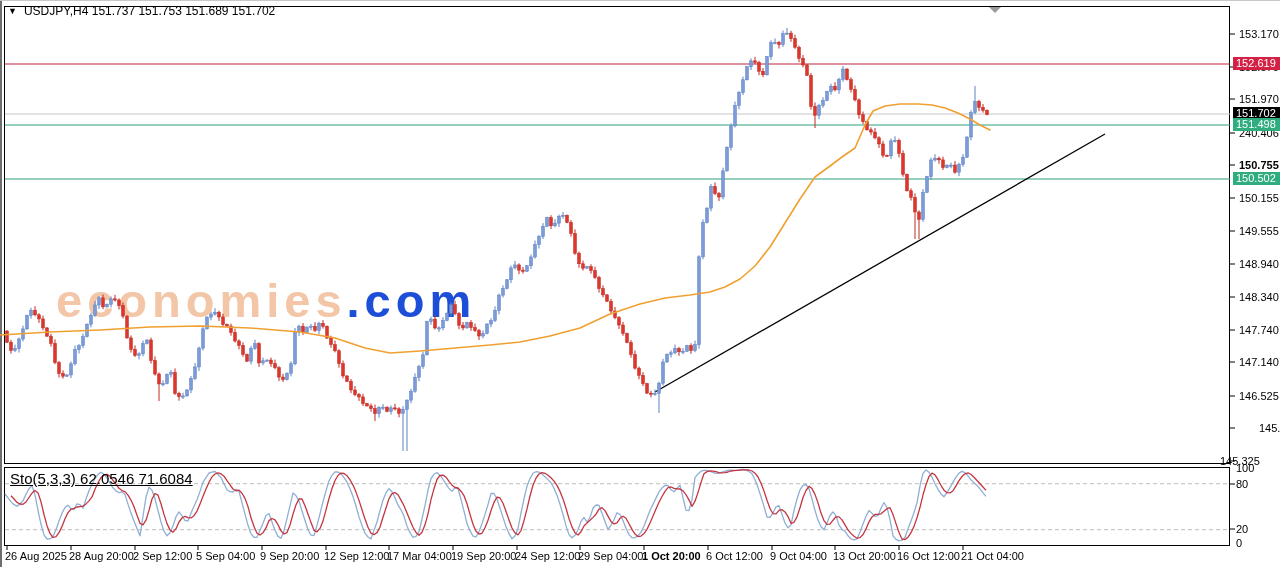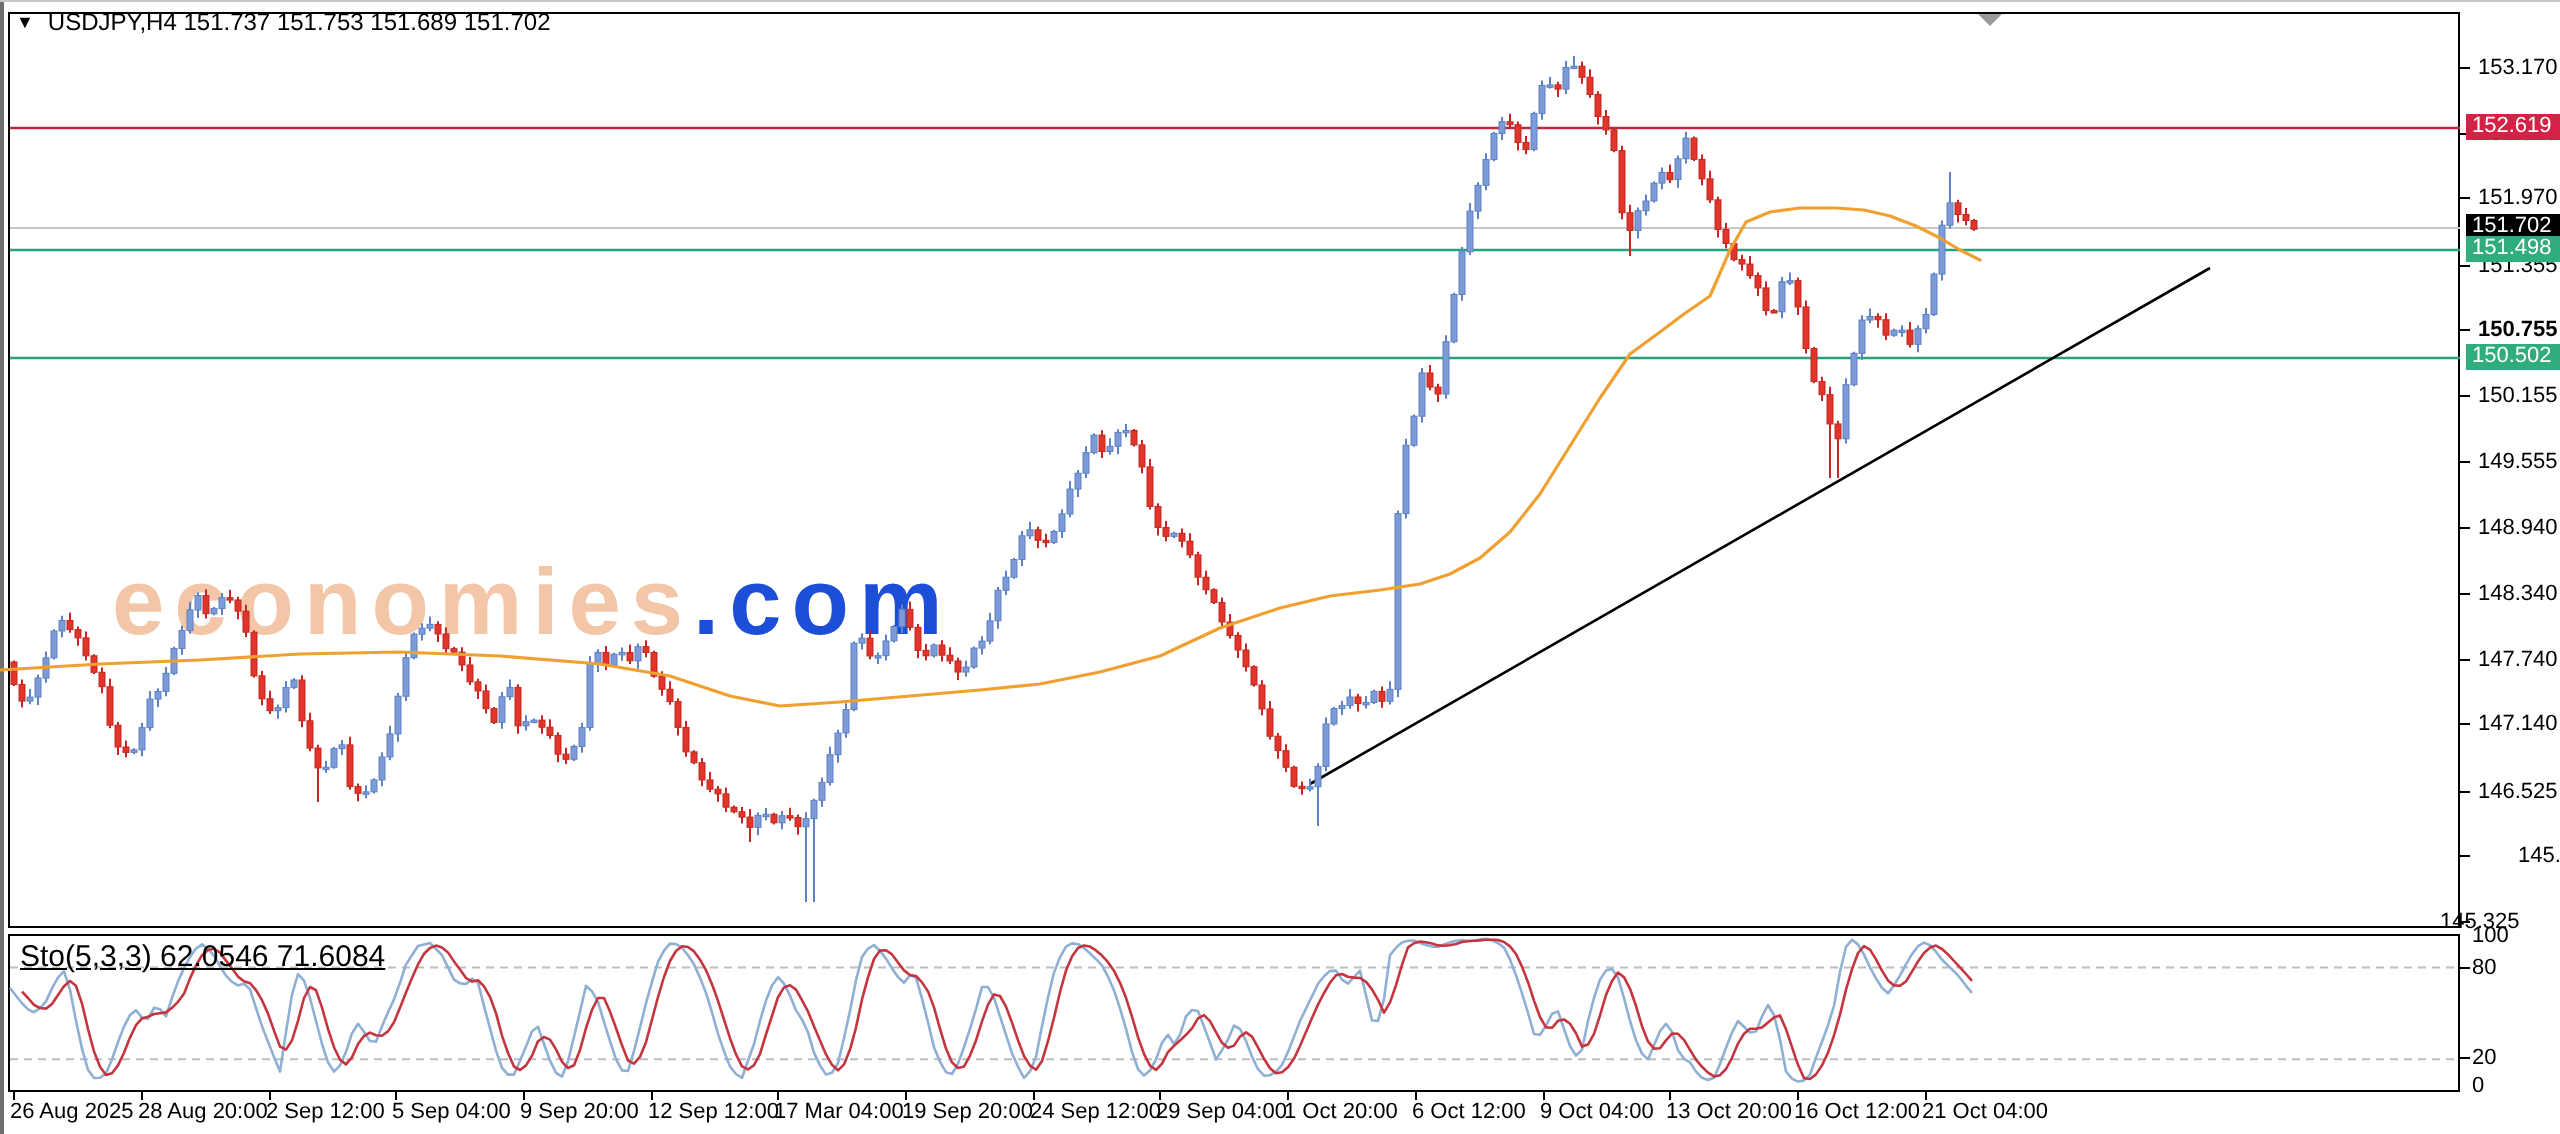--- a/index.html
+++ b/index.html
@@ -580,21 +580,21 @@
 
   <div class="pane-hit" style="left:4px;top:5px;width:1226px;height:458px;"></div>
   <div class="pane-hit" style="left:4px;top:466px;width:1226px;height:79px;"></div>
   <div class="pane-hit" style="left:1231px;top:5px;width:49px;height:540px;"></div>
   <div class="pane-hit" style="left:4px;top:545px;width:1226px;height:20px;"></div>
 
   <div id="labels-layer">
       <div class="plabel" style="left: 1239px; top: 27px;">153.170</div>
       <div class="plabel" style="left: 1239px; top: 60px;">152.570</div>
       <div class="plabel" style="left: 1239px; top: 92px;">151.970</div>
-      <div class="plabel" style="left: 1239px; top: 126px;">151.355</div>
+      <div class="plabel" style="left: 1239px; top: 126px;">240.406</div>
       <div class="plabel" style="left: 1239px; top: 158px; font-weight: bold;">150.755</div>
       <div class="plabel" style="left: 1239px; top: 191px;">150.155</div>
       <div class="plabel" style="left: 1239px; top: 224px;">149.555</div>
       <div class="plabel" style="left: 1239px; top: 257px;">148.940</div>
       <div class="plabel" style="left: 1239px; top: 290px;">148.340</div>
       <div class="plabel" style="left: 1239px; top: 323px;">147.740</div>
       <div class="plabel" style="left: 1239px; top: 355px;">147.140</div>
       <div class="plabel" style="left: 1239px; top: 389px;">146.525</div>
       <div class="plabel" style="left: 1235px; top: 421px; margin-left: 24px;">145.925</div>
       <div class="plabel" style="left: 1176px; top: 454px; margin-left: 44px;">145.325</div>
@@ -609,20 +609,20 @@
       <div class="tlabel" style="left: 5px;">26 Aug 2025</div>
       <div class="tlabel" style="left: 69px;">28 Aug 20:00</div>
       <div class="tlabel" style="left: 133px;">2 Sep 12:00</div>
       <div class="tlabel" style="left: 196px;">5 Sep 04:00</div>
       <div class="tlabel" style="left: 260px;">9 Sep 20:00</div>
       <div class="tlabel" style="left: 324px;">12 Sep 12:00</div>
       <div class="tlabel" style="left: 387px;">17 Mar 04:00</div>
       <div class="tlabel" style="left: 451px;">19 Sep 20:00</div>
       <div class="tlabel" style="left: 515px;">24 Sep 12:00</div>
       <div class="tlabel" style="left: 578px;">29 Sep 04:00</div>
-      <div class="tlabel" style="left: 642px;">1 Oct 20:00</div>
+      <div class="tlabel" style="left: 642px; font-weight: bold;">1 Oct 20:00</div>
       <div class="tlabel" style="left: 706px;">6 Oct 12:00</div>
       <div class="tlabel" style="left: 770px; text-align: center;">9 Oct 04:00</div>
       <div class="tlabel" style="left: 833px;">13 Oct 20:00</div>
       <div class="tlabel" style="left: 897px;">16 Oct 12:00</div>
       <div class="tlabel" style="left: 961px;">21 Oct 04:00</div>
     </div>
 </div>
 
 </body></html>

